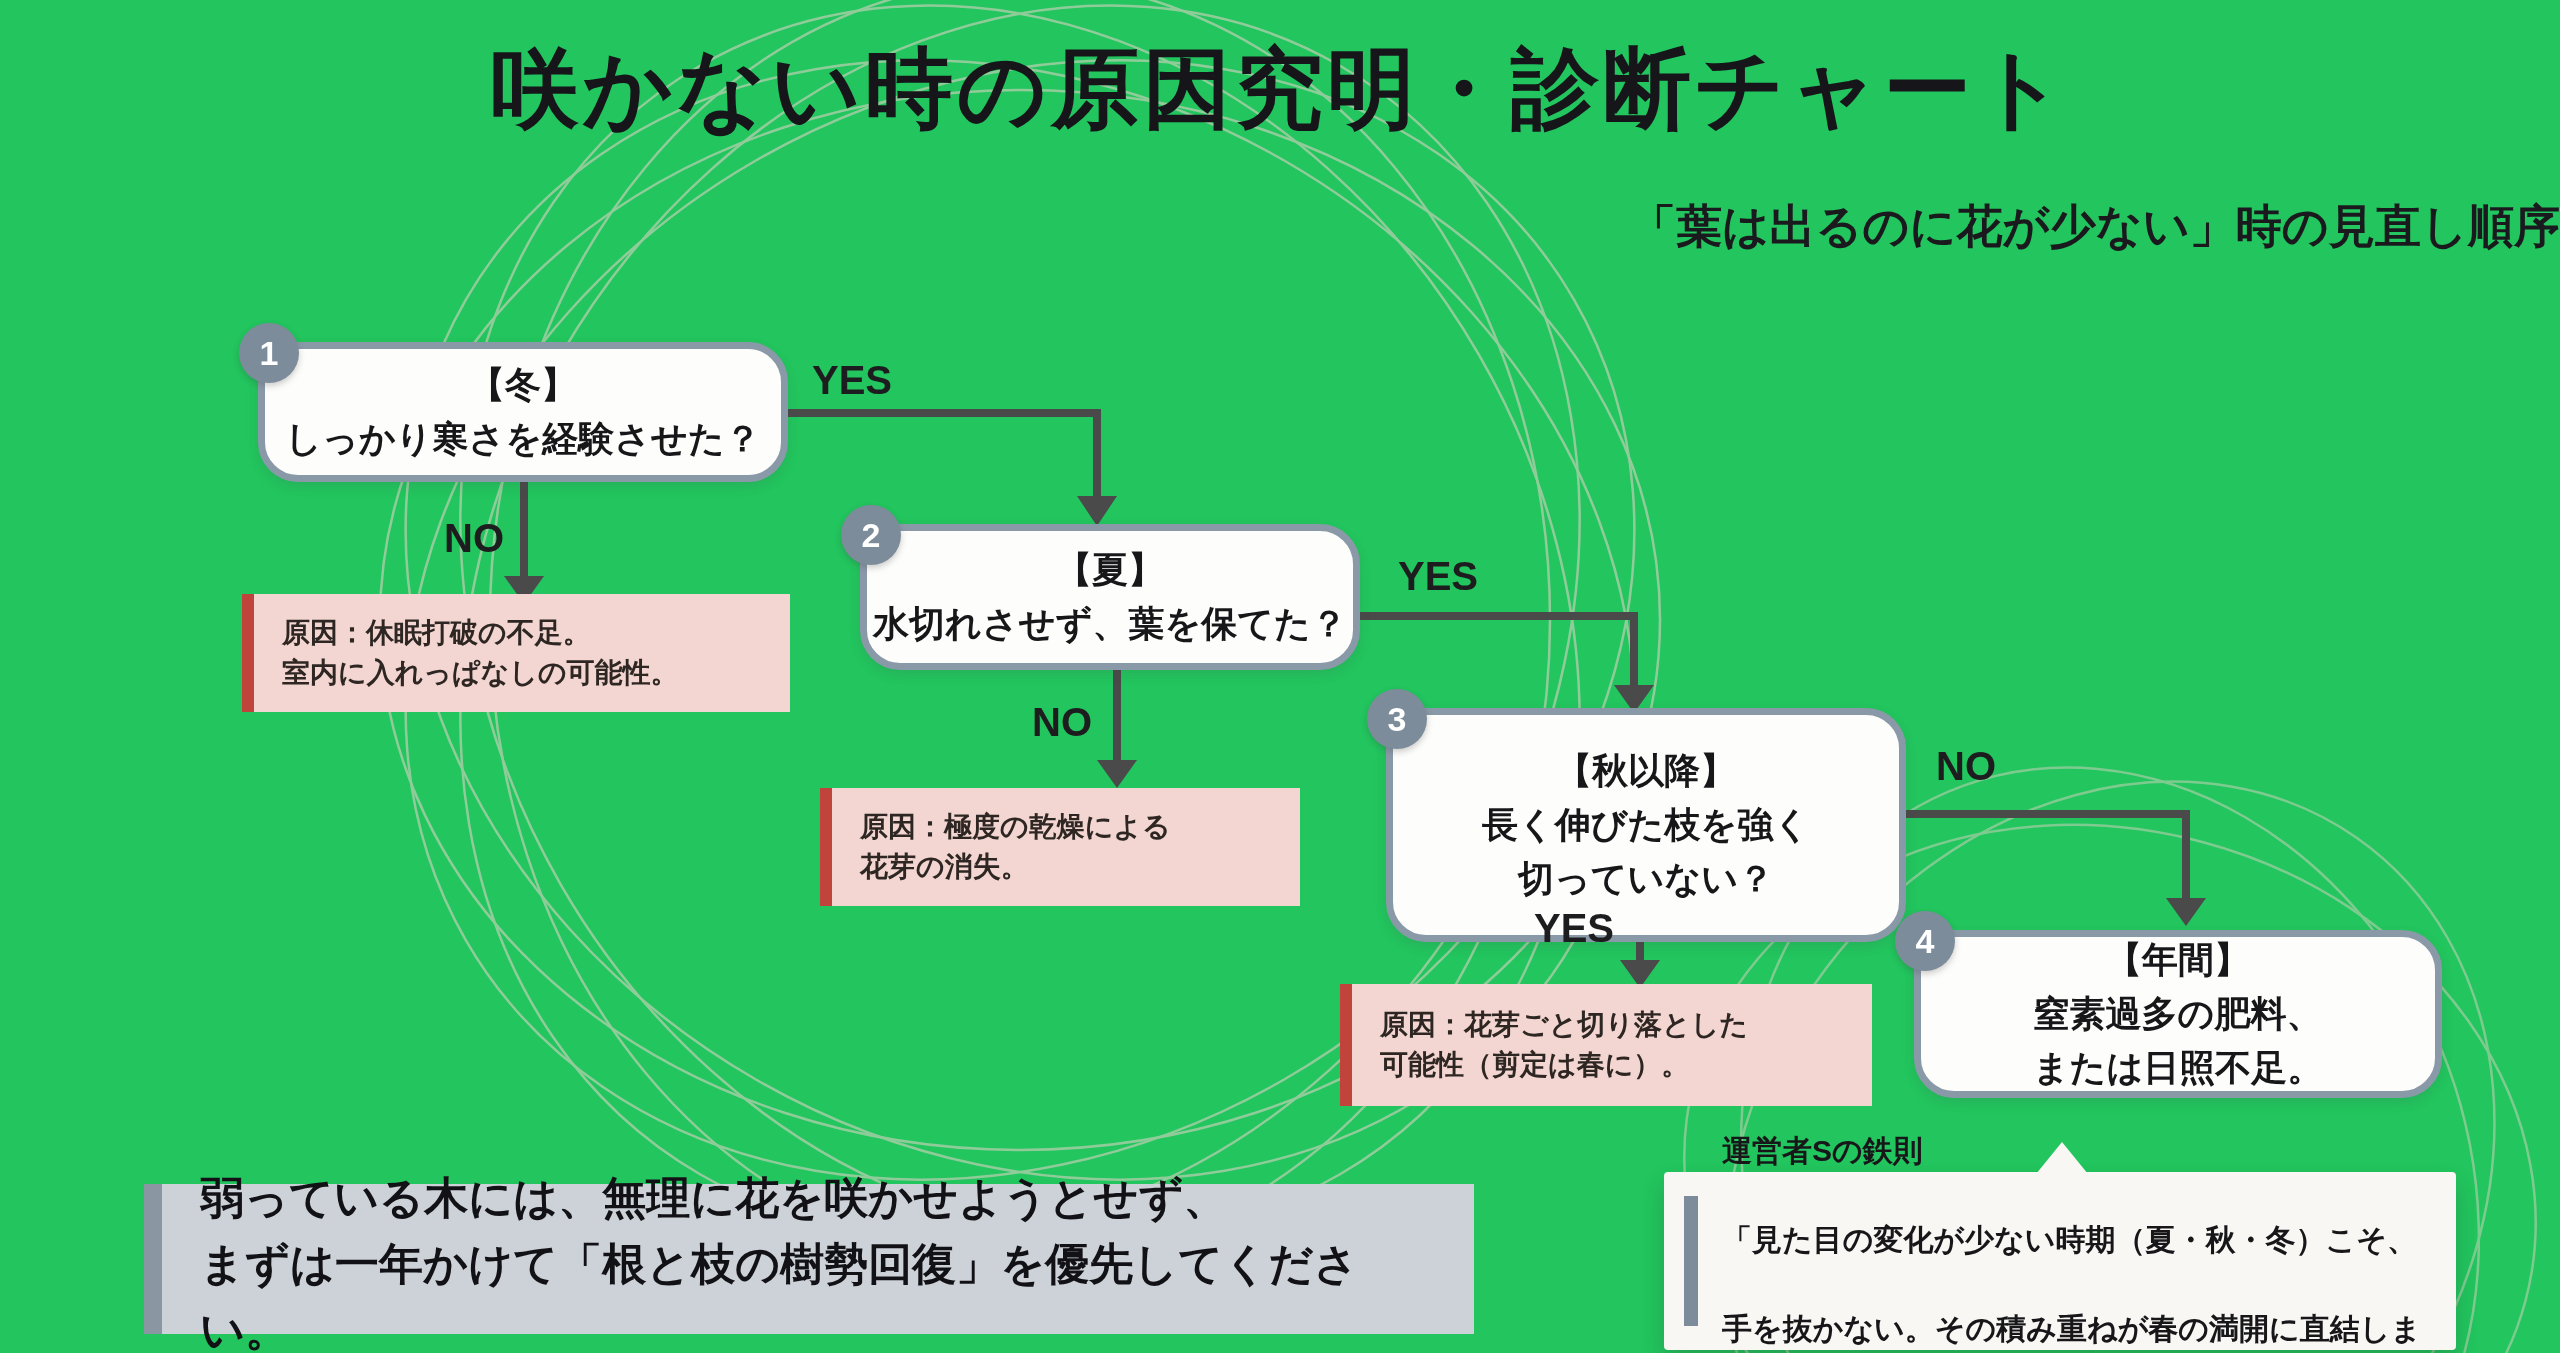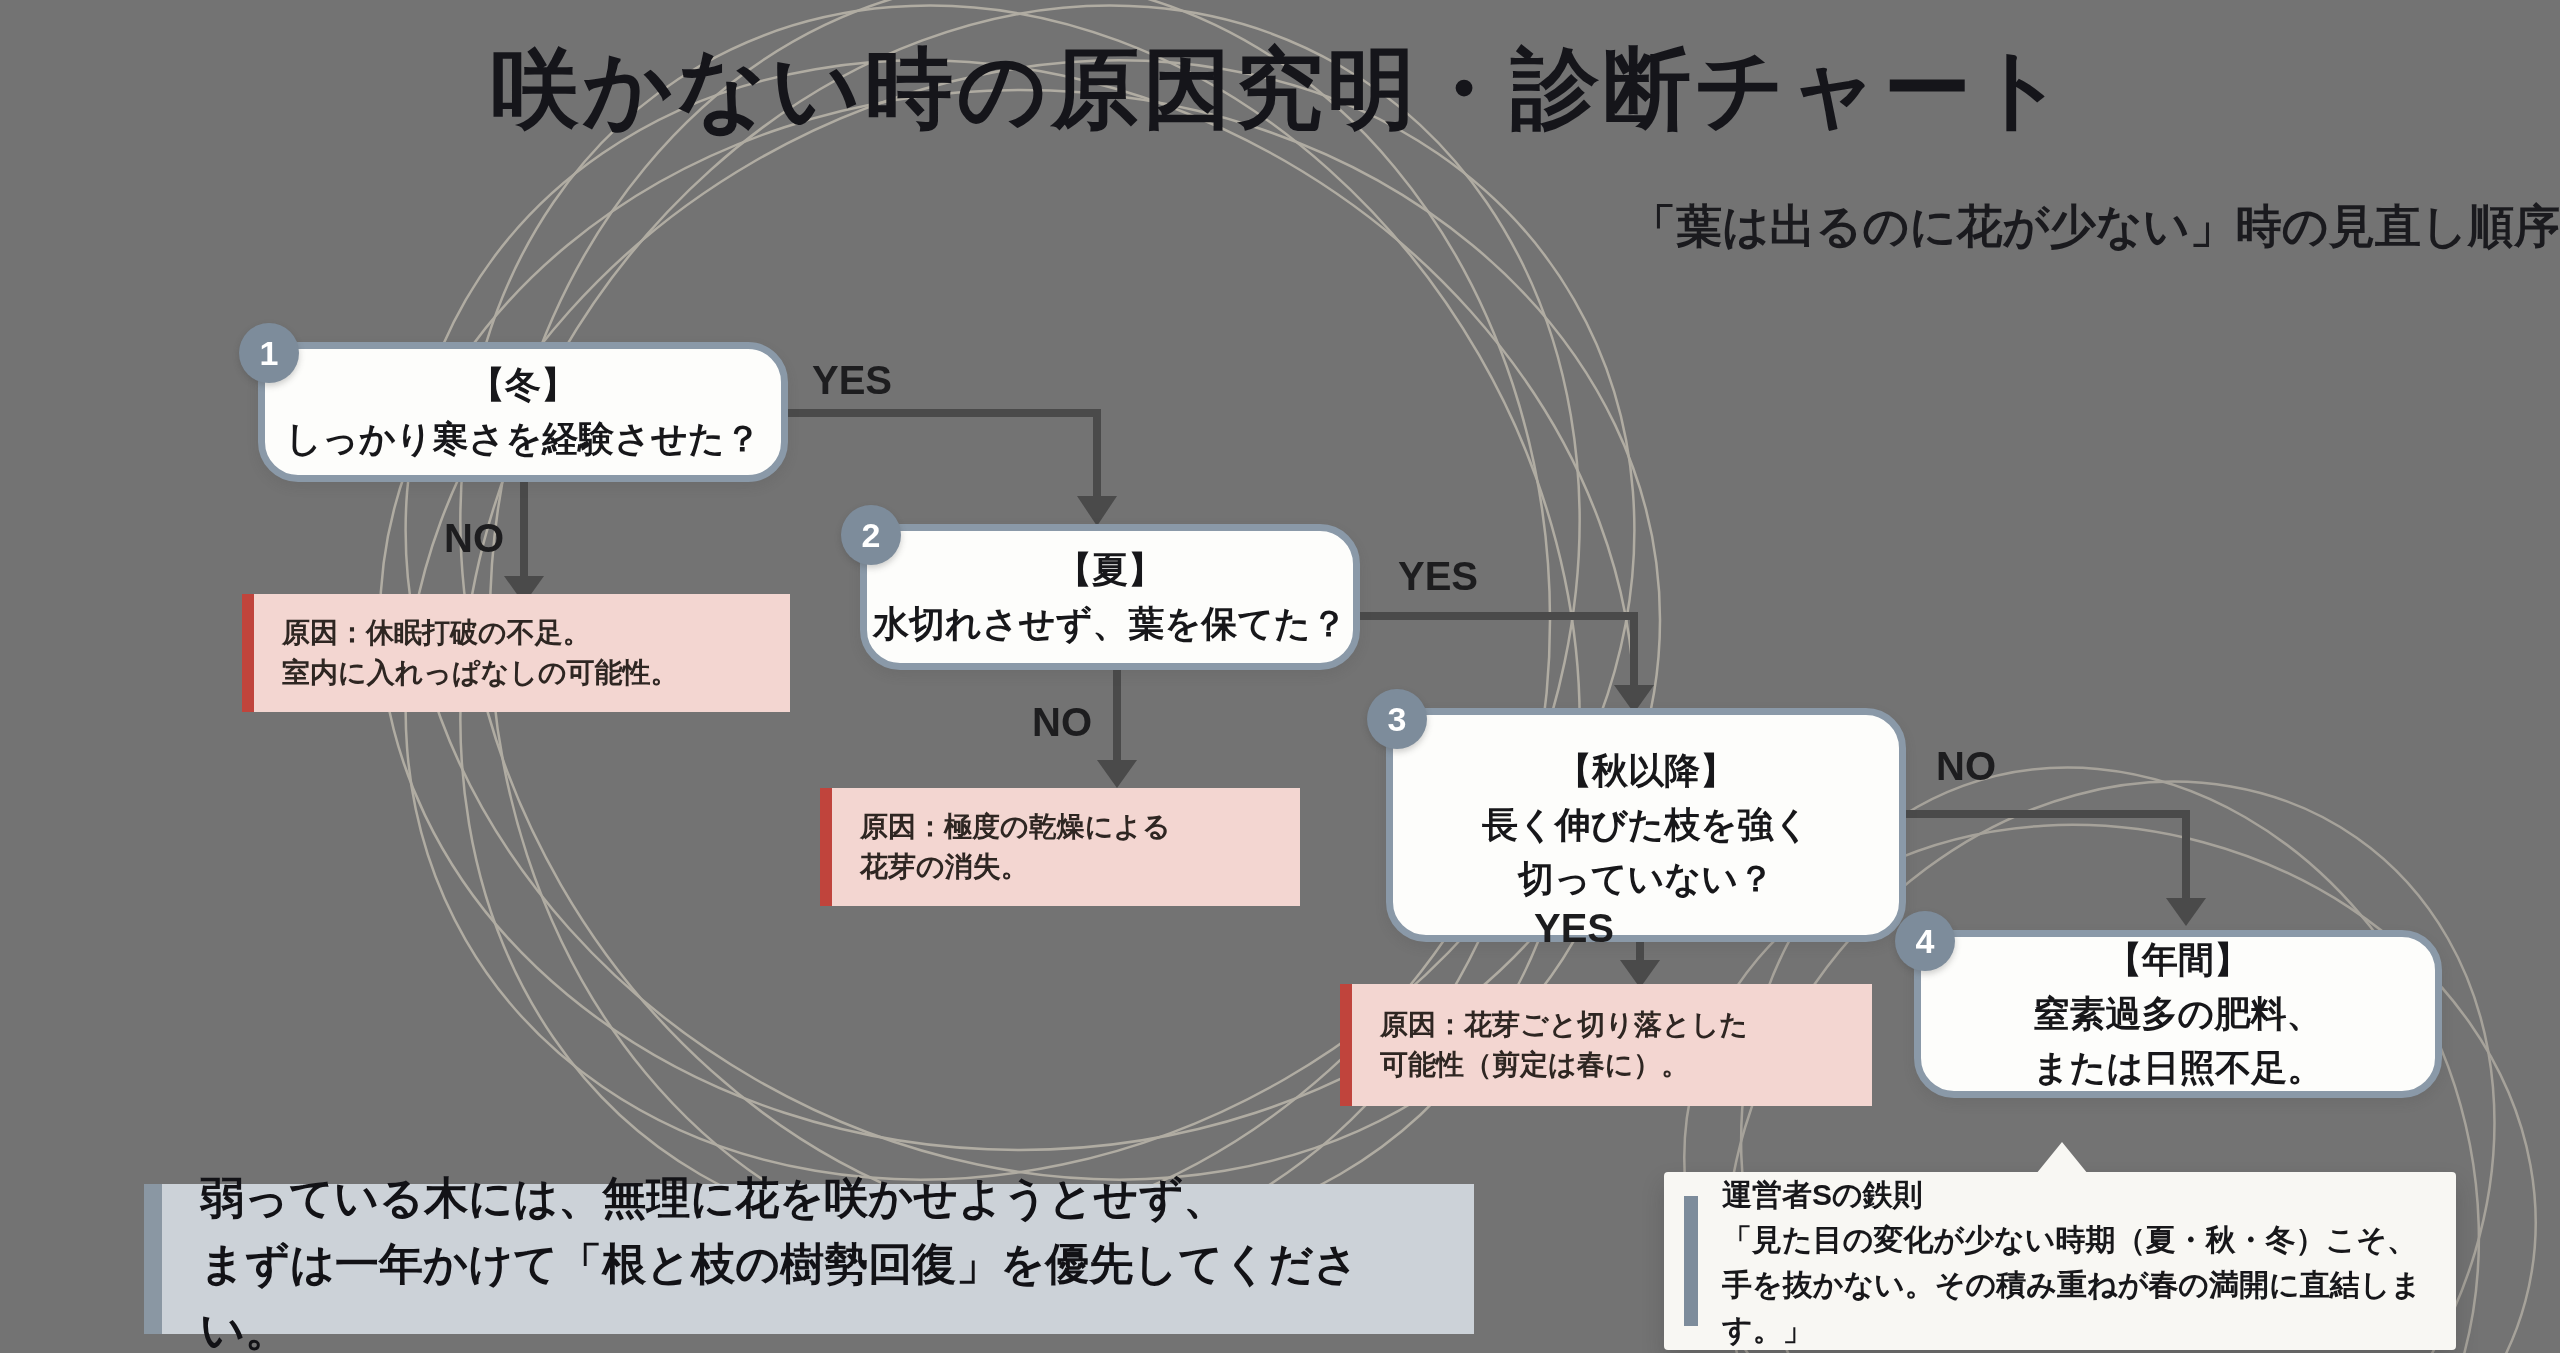--- a/index.html
+++ b/index.html
@@ -1,19 +1,19 @@
 <!DOCTYPE html>
 <html><head>
 <meta charset="utf-8">
 <style>
   html,body{margin:0;padding:0;background:#e9e6de;}
   *{box-sizing:border-box;}
   .canvas{
     position:relative;width:2560px;height:1353px;overflow:hidden;
-    background:#737373;
+    background:#22c55e;
     font-family:"Liberation Sans","DejaVu Sans",sans-serif;
     color:#1b1b1d;
   }
   .bg-deco{position:absolute;left:0;top:0;width:2560px;height:1353px;}
   .connectors{position:absolute;left:0;top:0;width:2560px;height:1353px;}
 
   .title{
     position:absolute;top:30px;left:0;width:2560px;text-align:center;
     font-family:"Liberation Serif","DejaVu Serif",serif;
     font-size:88px;font-weight:700;letter-spacing:4px;color:#15151a;margin:0;
@@ -63,21 +63,21 @@
     background:#ccd2d8;border-left:18px solid #8a97a3;
     display:flex;flex-direction:column;justify-content:center;
     padding:10px 30px 0 38px;
   }
   .advice-line{font-size:44px;font-weight:bold;line-height:1.5;color:#121216;}
 
   .principle{
     position:absolute;left:1664px;top:1172px;width:792px;height:178px;
     background:#f8f7f3;box-shadow:0 12px 22px rgba(40,40,40,.22);
     border-radius:4px;padding:22px 24px 20px 58px;
-    display:flex;flex-direction:column;justify-content:center;
+    display:flex;flex-direction:column;justify-content:center;gap:44px;
   }
   .principle::before{
     content:"";position:absolute;left:372px;top:-30px;width:0;height:0;
     border-left:26px solid transparent;border-right:26px solid transparent;
     border-bottom:32px solid #f8f7f3;
   }
   .principle-bar{position:absolute;left:20px;top:24px;bottom:24px;width:14px;background:#7d8c9b;}
   .principle-heading{font-size:30px;font-weight:bold;line-height:1.5;color:#17171a;}
   .principle-line{font-size:30px;font-weight:bold;line-height:1.5;color:#17171a;}
 </style>

